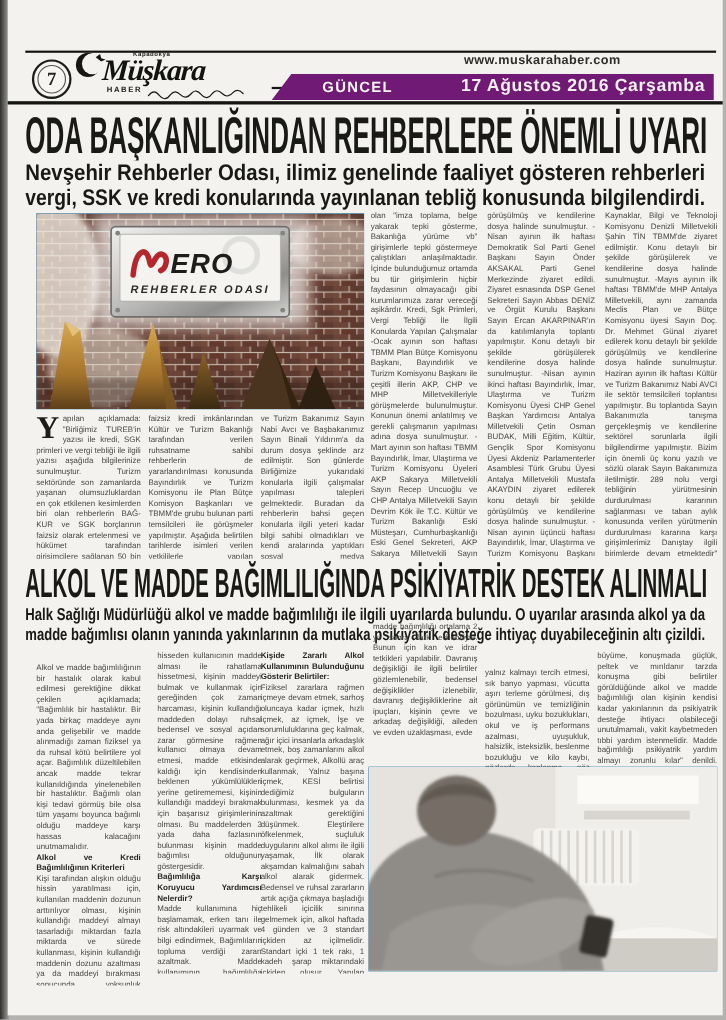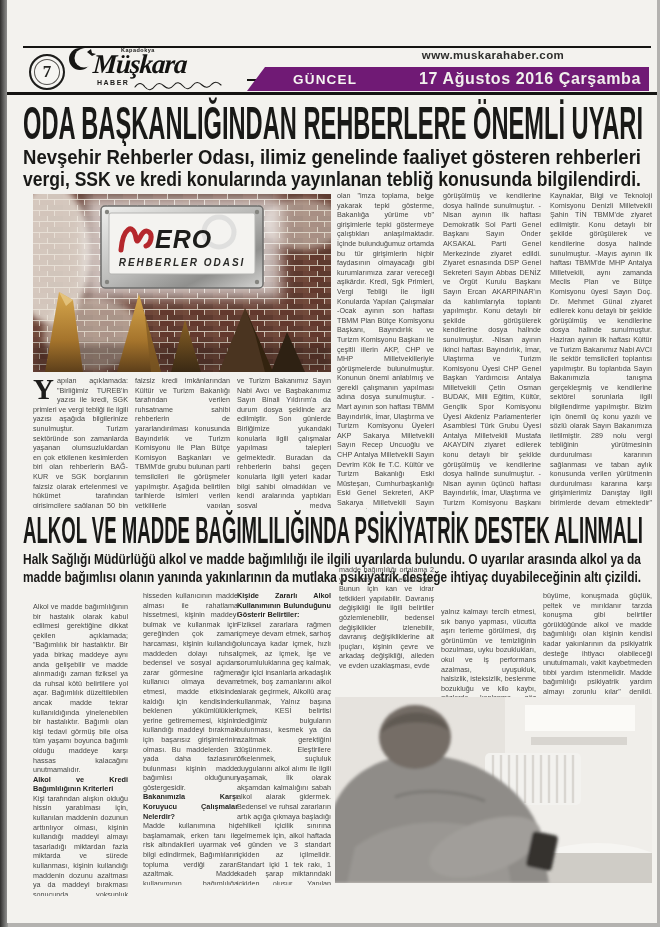--- a/index.html
+++ b/index.html
@@ -190,21 +190,21 @@
       <text x="0" y="32" font-size="15.5" textLength="618" lengthAdjust="spacingAndGlyphs">madde bağımlısı olanın yanında yakınlarının da mutlaka psikiyatrik desteğe ihtiyaç duyabileceğinin altı çizildi.</text>
     </svg>
 
     <div class="abs bodycol" style="left:26px;top:591px;width:95px;height:294px;margin-top:11px;">
       <p>Alkol ve madde bağımlılığının bir hastalık olarak kabul edilmesi gerektiğine dikkat çekilen açıklamada; "Bağımlılık bir hastalıktır. Bir yada birkaç maddeye aynı anda gelişebilir ve madde alınmadığı zaman fiziksel ya da ruhsal kötü belirtilere yol açar. Bağımlılık düzeltilebilen ancak madde tekrar kullanıldığında yinelenebilen bir hastalıktır. Bağımlı olan kişi tedavi görmüş bile olsa tüm yaşamı boyunca bağımlı olduğu maddeye karşı hassas kalacağını unutmamalıdır.</p>
       <p class="colhead">Alkol ve Kredi Bağımlılığının Kriterleri</p>
       <p>Kişi tarafından alışkın olduğu hissin yaratılması için, kullanılan maddenin dozunun arttırılıyor olması, kişinin kullandığı maddeyi almayı tasarladığı miktardan fazla miktarda ve sürede kullanması, kişinin kullandığı maddenin dozunu azaltması ya da maddeyi bırakması sonucunda, yoksunluk belirtisi dediğimiz bir takım ruhsal ve bedensel sıkıntılar içerisine girmesi, yoksunluk belirtisi</p>
     </div>
     <div class="abs bodycol" style="left:136px;top:591px;width:95px;height:294px;">
       <p>hisseden kullanıcının madde alması ile rahatlama hissetmesi, kişinin maddeyi bulmak ve kullanmak için gereğinden çok zaman harcaması, kişinin kullandığı maddeden dolayı ruhsal bedensel ve sosyal açıdan zarar görmesine rağmen kullanıcı olmaya devam etmesi, madde etkisinde kaldığı için kendisinden beklenen yükümlülükleri yerine getirememesi, kişinin kullandığı maddeyi bırakmak için başarısız girişimlerinin olması. Bu maddelerden 3 yada daha fazlasının bulunması kişinin madde bağımlısı olduğunun göstergesidir.</p>
-      <p class="colhead">Bakanımızla Karşı Koruyucu Çalışmalar Nelerdir?</p>
+      <p class="colhead">Bağımlılığa Karşı Koruyucu Yardımcısı Nelerdir?</p>
       <p>Madde kullanımına hiç başlamamak, erken tanı ile risk altındakileri uyarmak ve bilgi edindirmek, Bağımlıların topluma verdiği zararı azaltmak. Madde kullanımının bağımlılığa dönüşme sınırının çok iyi fark edilmesi ve müdahale edilmesi</p>
     </div>
     <div class="abs bodycol" style="left:230px;top:591px;width:94px;height:294px;">
       <p class="colhead">Kişide Zararlı Alkol Kullanımının Bulunduğunu Gösterir Belirtiler:</p>
       <p>Fiziksel zararlara rağmen içmeye devam etmek, sarhoş oluncaya kadar içmek, hızlı içmek, az içmek, İşe ve sorumluluklarına geç kalmak, ağır içici insanlarla arkadaşlık etmek, boş zamanlarını alkol alarak geçirmek, Alkollü araç kullanmak, Yalnız başına içmek, KESİ belirtisi dediğimiz bulguların bulunması, kesmek ya da azaltmak gerektiğini düşünmek. Eleştirilere öfkelenmek, suçluluk duygularını alkol alımı ile ilgili yaşamak, İlk olarak akşamdan kalmalığını sabah alkol alarak gidermek. Bedensel ve ruhsal zararların artık açığa çıkmaya başladığı tehlikeli içicilik sınırına gelmemek için, alkol haftada 4 günden ve 3 standart içkiden az içilmelidir. Standart içki 1 tek rakı, 1 kadeh şarap miktarındaki içkiden oluşur. Yapılan araştırmalara göre</p>
     </div>
     <div class="abs bodycol" style="left:332px;top:565px;width:95px;height:104px;">
       <p>madde bağımlılığı ortalama 2 yıl sonra fark edilebiliyor. Bunun için kan ve idrar tetkikleri yapılabilir. Davranış değişikliği ile ilgili belirtiler gözlemlenebilir, bedensel değişiklikler izlenebilir, davranış değişikliklerine ait ipuçları, kişinin çevre ve arkadaş değişikliği, aileden ve evden uzaklaşması, evde</p>
     </div>
     <div class="abs bodycol" style="left:434px;top:607px;width:95px;height:104px;">

